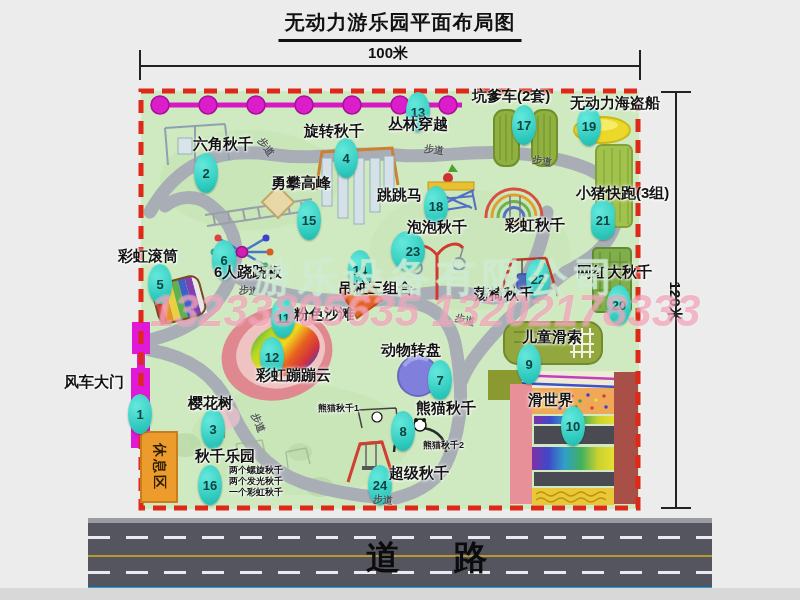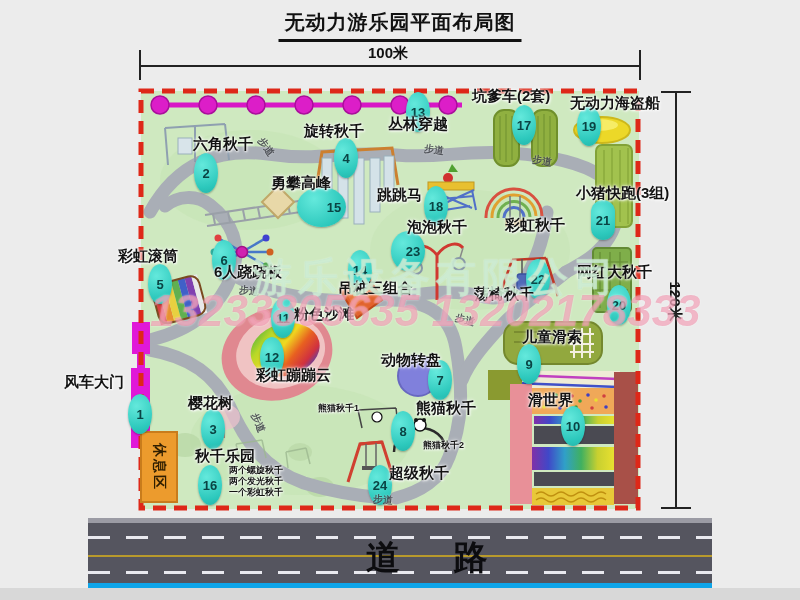--- a/index.html
+++ b/index.html
@@ -25,21 +25,21 @@
               box-shadow:0 1px 2px rgba(0,0,0,.3);}
   .rest-box{position:absolute;left:140px;top:431px;width:38px;height:72px;background:#ec9b2d;
             border:2px solid #c87c1c;box-sizing:border-box;display:flex;align-items:center;justify-content:center;z-index:3;}
   .rest-text{font-size:14px;font-weight:bold;color:#2f1e00;transform:rotate(90deg);white-space:nowrap;letter-spacing:2px;}
   .watermark{position:absolute;z-index:4;pointer-events:none;white-space:nowrap;font-weight:bold;}
   #wm-company{left:252px;top:250px;font-size:40px;letter-spacing:6px;color:rgba(150,215,165,.42);
               text-shadow:0 0 1px rgba(255,255,255,.8);}
   #wm-phone{left:150px;top:286px;font-size:44px;font-style:italic;color:rgba(236,120,152,.5);
             text-shadow:0 0 2px rgba(255,255,255,.55);}
   .road{position:absolute;left:88px;top:518px;width:624px;height:70px;background:#55555f;
-        border-top:5px solid #9b9ba4;border-bottom:5px solid #0ea5e9;box-sizing:border-box;z-index:2;}
+        border-top:5px solid #9b9ba4;border-bottom:1px solid #0ea5e9;box-sizing:border-box;z-index:2;}
   .lane-dash{position:absolute;left:0;width:100%;height:3px;
              background:repeating-linear-gradient(90deg,#e9e9ef 0 22px,rgba(0,0,0,0) 22px 38px);}
   .lane-yellow{position:absolute;left:0;top:32px;width:100%;height:2px;background:#b89a2c;}
   .road-label{position:absolute;left:278px;top:12px;font-size:34px;font-weight:bold;color:#0c0c0f;letter-spacing:22px;}
   .bottom-strip{position:absolute;left:0;top:588px;width:800px;height:12px;background:#d8d8d8;}
 </style>
 </head>
 <body>
 
 <div class="page">
@@ -300,36 +300,36 @@
       <div class="map-label" style="left: 193px; top: 136px;">六角秋千</div>
       <div class="num-circle" style="left: 201px; top: 409px;">3</div>
       <div class="map-label" style="left: 188px; top: 395px;">樱花树</div>
       <div class="num-circle" style="left: 334px; top: 138px;">4</div>
       <div class="map-label" style="left: 304px; top: 123px;">旋转秋千</div>
       <div class="num-circle" style="left: 148px; top: 264px;">5</div>
       <div class="map-label" style="left: 118px; top: 248px;">彩虹滚筒</div>
       <div class="num-circle" style="left: 212px; top: 240px;">6</div>
       <div class="map-label" style="left: 214px; top: 264px;">6人跷跷板</div>
       <div class="num-circle" style="left: 428px; top: 360px;">7</div>
-      <div class="map-label" style="left: 381px; top: 354px; font-family: Liberation Mono, monospace;">动物转盘</div>
+      <div class="map-label" style="left: 381px; top: 342px;">动物转盘</div>
       <div class="num-circle" style="left: 391px; top: 411px;">8</div>
       <div class="map-label" style="left: 416px; top: 400px;">熊猫秋千</div>
       <div class="num-circle" style="left: 517px; top: 344px;">9</div>
       <div class="map-label" style="left: 522px; top: 329px;">儿童滑索</div>
       <div class="num-circle" style="left: 561px; top: 406px;">10</div>
       <div class="map-label" style="left: 528px; top: 392px;">滑世界</div>
       <div class="num-circle" style="left: 271px; top: 298px;">11</div>
       <div class="map-label" style="left: 294px; top: 306px;">粉色沙滩</div>
       <div class="num-circle" style="left: 260px; top: 337px;">12</div>
       <div class="map-label" style="left: 256px; top: 367px;">彩虹蹦蹦云</div>
       <div class="num-circle" style="left: 406px; top: 92px;">13</div>
       <div class="map-label" style="left: 388px; top: 116px;">丛林穿越</div>
       <div class="num-circle" style="left: 348px; top: 250px;">14</div>
       <div class="map-label" style="left: 338px; top: 280px;">吊桩三组合</div>
-      <div class="num-circle" style="left: 297px; top: 187px; padding-left: 25px;">15</div>
+      <div class="num-circle" style="left: 297px; top: 200px;">15</div>
       <div class="map-label" style="left: 271px; top: 175px;">勇攀高峰</div>
       <div class="num-circle" style="left: 198px; top: 465px;">16</div>
       <div class="map-label" style="left: 195px; top: 448px;">秋千乐园</div>
       <div class="num-circle" style="left: 512px; top: 105px;">17</div>
       <div class="map-label" style="left: 472px; top: 88px;">坑爹车(2套)</div>
       <div class="num-circle" style="left: 424px; top: 186px;">18</div>
       <div class="map-label" style="left: 377px; top: 187px;">跳跳马</div>
       <div class="num-circle" style="left: 577px; top: 106px;">19</div>
       <div class="map-label" style="left: 570px; top: 95px;">无动力海盗船</div>
       <div class="num-circle" style="left: 607px; top: 285px;">20</div>

